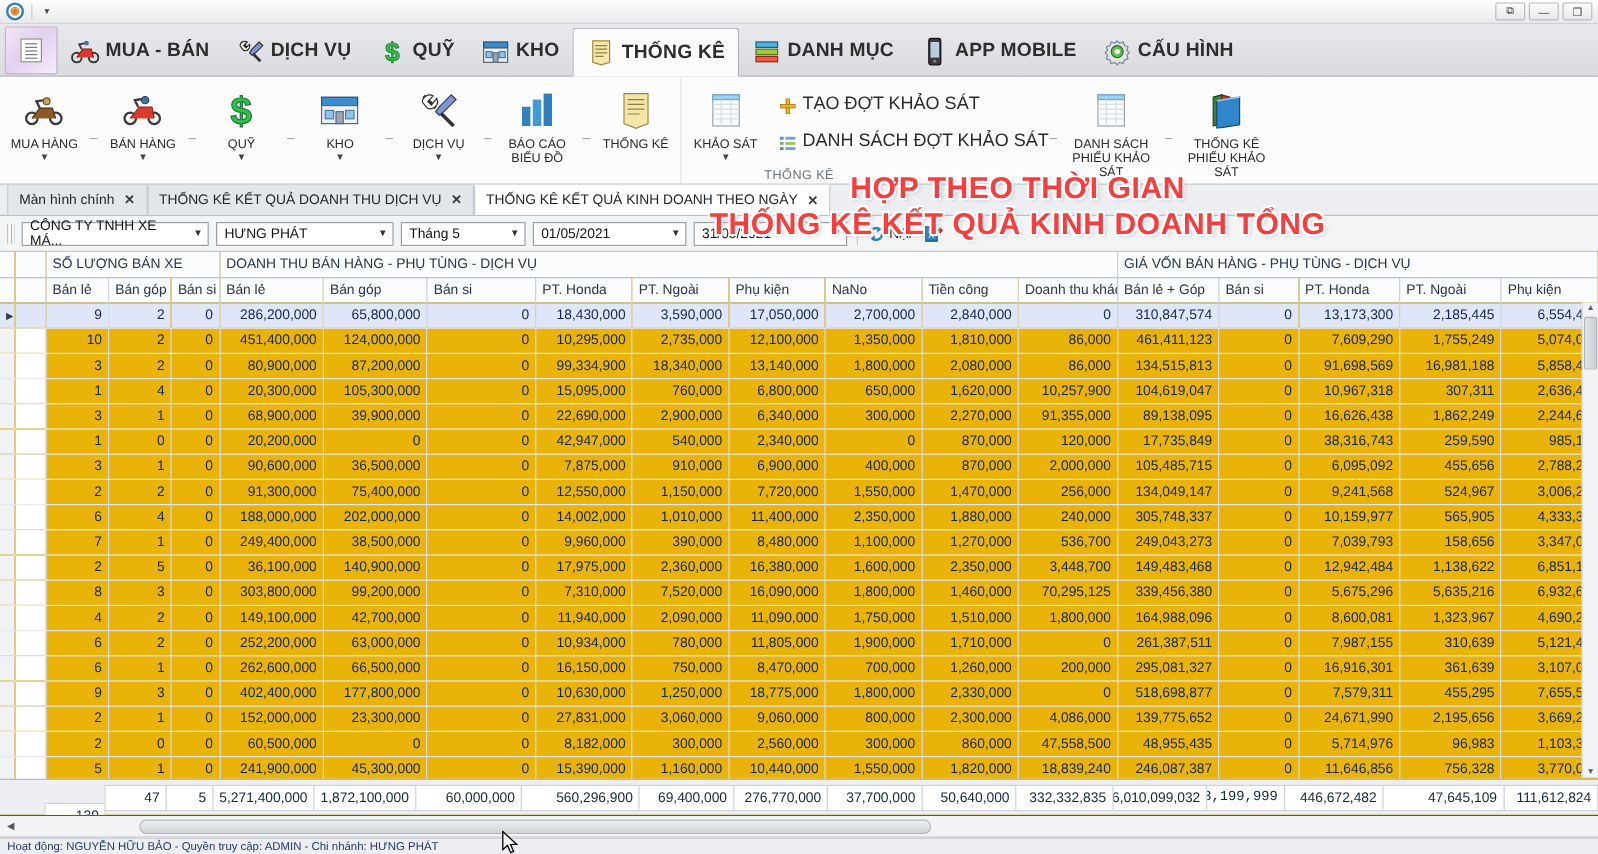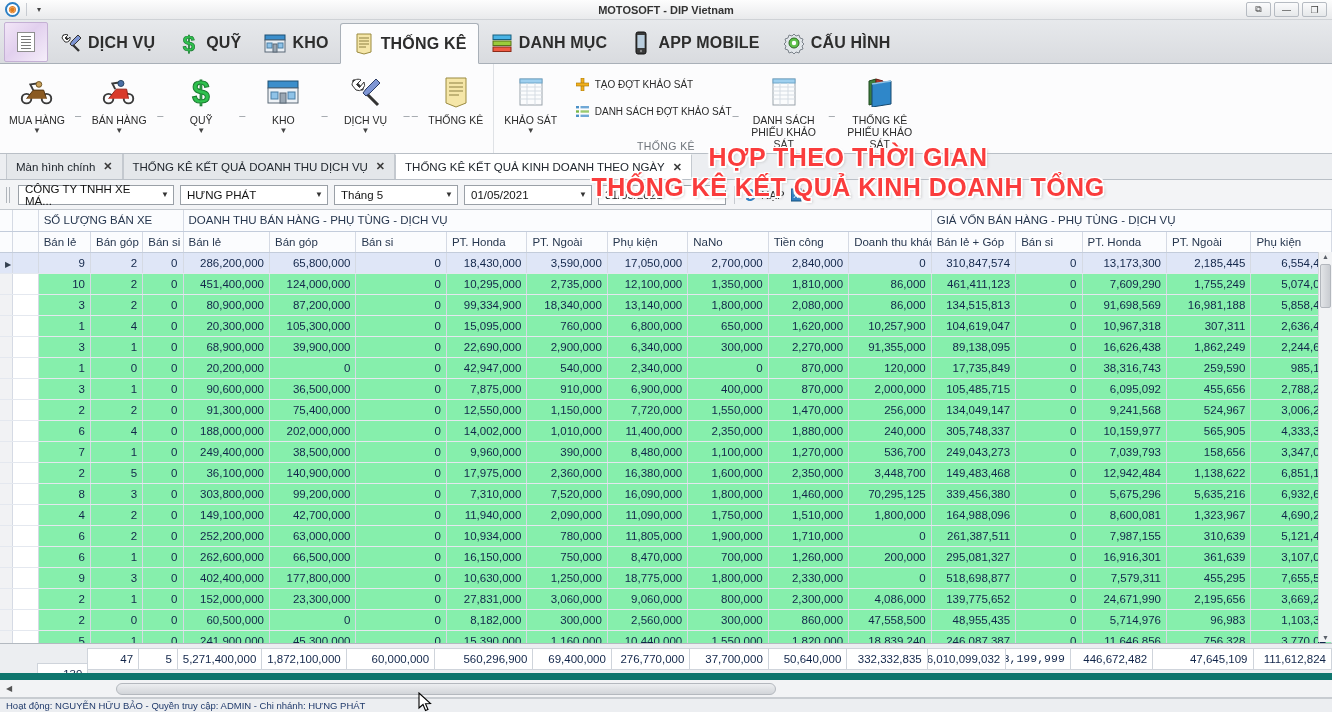--- a/index.html
+++ b/index.html
@@ -90,21 +90,21 @@
     font-size:10.5px; text-align:center; line-height:12px;
     color:#2b2b2b; margin-top:2px;
   }
   .ritem .caret{ font-size:8px; color:#444; line-height:9px; }
   .rdash{ color:#8d939a; font-size:11px; align-self:center; padding:0 1px; margin-top:8px; }
   .ribbon-caption{
     position:absolute; bottom:1px; left:0; right:0; text-align:center;
     font-size:10.5px; color:#6d737a; letter-spacing:.4px;
   }
   .survey-list{ padding:10px 0 0 8px; display:flex; flex-direction:column; gap:14px; }
-  .survey-row{ display:flex; align-items:center; gap:6px; font-size:10px; color:#2b2b2b; }
+  .survey-row{ display:flex; align-items:flex-end; gap:6px; font-size:15px; color:#2b2b2b; }
 
   
   .docstrip{
     height:26px; background:#eceef1; border-bottom:1px solid #b9bfc6;
     display:flex; align-items:stretch; padding-left:6px; position:relative;
   }
   .dtab{
     display:flex; align-items:center; gap:8px;
     padding:0 9px; font-size:11.5px; color:#21272e;
     border-left:1px solid #c4c9cf; border-right:1px solid #c4c9cf;
@@ -138,22 +138,22 @@
     text-shadow:
       -1.5px -1.5px 0 #fff, 1.5px -1.5px 0 #fff,
       -1.5px 1.5px 0 #fff, 1.5px 1.5px 0 #fff,
       0 0 4px #fff, 2px 2px 3px rgba(120,120,120,.45);
   }
 
   
   .gridwrap{
     position:relative;
     height:calc(712px - 20px - 44px - 90px - 26px - 30px - 18px - 14px);
-    background:#86efac; overflow:hidden;
-    border-bottom:7px solid #0f766e;
+    background:#eab308; overflow:hidden;
+    border-bottom:1px solid #0f766e;
   }
   table.grid{ border-collapse:collapse; table-layout:fixed; width:1332px; }
   table.grid th, table.grid td{
     border-right:1px solid #d5dae4;
     border-bottom:1px solid #e4e8ef;
     padding:0 5px; font-size:11.5px;
     white-space:nowrap; overflow:hidden;
     height:21px; color:#12264a;
   }
   table.grid th{
@@ -219,33 +219,42 @@
 </style>
 </head>
 <body>
 
 <div class="titlebar">
   <div class="qat">
     <div class="qat-logo">◉</div>
     <div class="qat-sep"></div>
     <div class="qat-arrow">▾</div>
   </div>
-  <div class="win-title">MOTOSOFT - DIP Vietnam</div>
   <div class="win-buttons">
     <div class="win-btn">⧉</div>
     <div class="win-btn">―</div>
     <div class="win-btn">❐</div>
   </div>
 </div>
 
 <div class="ribbon-tabs">
   <div class="app-btn">
     <div class="app-btn-icon"></div>
   </div>
 
+  <div class="tab">
+    <svg class="tab-ico" viewBox="0 0 24 24">
+      <circle cx="5" cy="17" r="4" fill="none" stroke="#333" stroke-width="1.6"></circle>
+      <circle cx="19" cy="17" r="4" fill="none" stroke="#333" stroke-width="1.6"></circle>
+      <path d="M5 17 L10 10 L17 10 L19 17" fill="#d93a2b" stroke="#8e1f16" stroke-width="1"></path>
+      <path d="M9 10 L7 6 L12 5" fill="none" stroke="#333" stroke-width="1.5"></path>
+      <circle cx="13" cy="5" r="2" fill="#4a6fa5"></circle>
+    </svg>
+    <span>MUA - BÁN</span>
+  </div>
 
   <div class="tab">
     <svg class="tab-ico" viewBox="0 0 24 24">
       <path d="M4 4 L10 10 M14 14 L20 20" stroke="#333" stroke-width="2.4" fill="none"></path>
       <path d="M19 4 L13 10 L11 13 L13 15 L16 13 L22 7 Z" fill="#7f96d4" stroke="#333" stroke-width="1"></path>
       <path d="M3 7 a4 4 0 0 1 6-3 l-3 3 2 2 3-3 a4 4 0 0 1-5 5 z" fill="#fff" stroke="#333" stroke-width="1"></path>
     </svg>
     <span>DỊCH VỤ</span>
   </div>
 
@@ -369,20 +378,30 @@
           <path d="M4 4 L14 14 M18 18 L29 29" stroke="#333" stroke-width="3" fill="none"></path>
           <path d="M27 3 L17 13 L14 17 L17 20 L21 17 L31 7 Z" fill="#7f96d4" stroke="#2a3a63"></path>
           <path d="M3 9 a6 6 0 0 1 9-5 l-4.5 4.5 3 3 L15 6 a6 6 0 0 1-8 8 z" fill="#fff" stroke="#333"></path>
         </svg>
       </div>
       <div class="lbl">DỊCH VỤ</div>
       <div class="caret">▼</div>
     </div>
     <div class="rdash">–</div>
 
+    <div class="ritem">
+      <div class="big-ico">
+        <svg width="32" height="30" viewBox="0 0 32 30">
+          <rect x="3" y="12" width="7" height="16" fill="#2f7fc1"></rect>
+          <rect x="12" y="6" width="7" height="22" fill="#3f9ad6"></rect>
+          <rect x="21" y="1" width="7" height="27" fill="#2f7fc1"></rect>
+        </svg>
+      </div>
+      <div class="lbl">BÁO CÁO BIỂU ĐỒ</div>
+    </div>
     <div class="rdash">–</div>
 
     <div class="ritem">
       <div class="big-ico">
         <svg width="28" height="32" viewBox="0 0 28 32">
           <path d="M4 2 L24 2 L24 27 L14 31 L4 27 Z" fill="#f5e6a8" stroke="#9a8a3f"></path>
           <path d="M7 7 h14 M7 11 h14 M7 15 h14 M7 19 h10" stroke="#8d8043" stroke-width="1"></path>
         </svg>
       </div>
       <div class="lbl">THỐNG KÊ</div>
@@ -475,21 +494,21 @@
   <div class="combo" style="width:156px">
     <span>CÔNG TY TNHH XE MÁ...</span>
     <span class="ar">▼</span>
   </div>
 
   <div class="combo" style="width:148px">
     <span>HƯNG PHÁT</span>
     <span class="ar">▼</span>
   </div>
 
-  <div class="combo" style="width:124px">
+  <div class="combo" style="width:104px">
     <span>Tháng 5</span>
     <span class="ar">▼</span>
   </div>
 
   <div class="combo" style="width:128px">
     <span>01/05/2021</span>
     <span class="ar">▼</span>
   </div>
 
   <div class="combo" style="width:128px">

